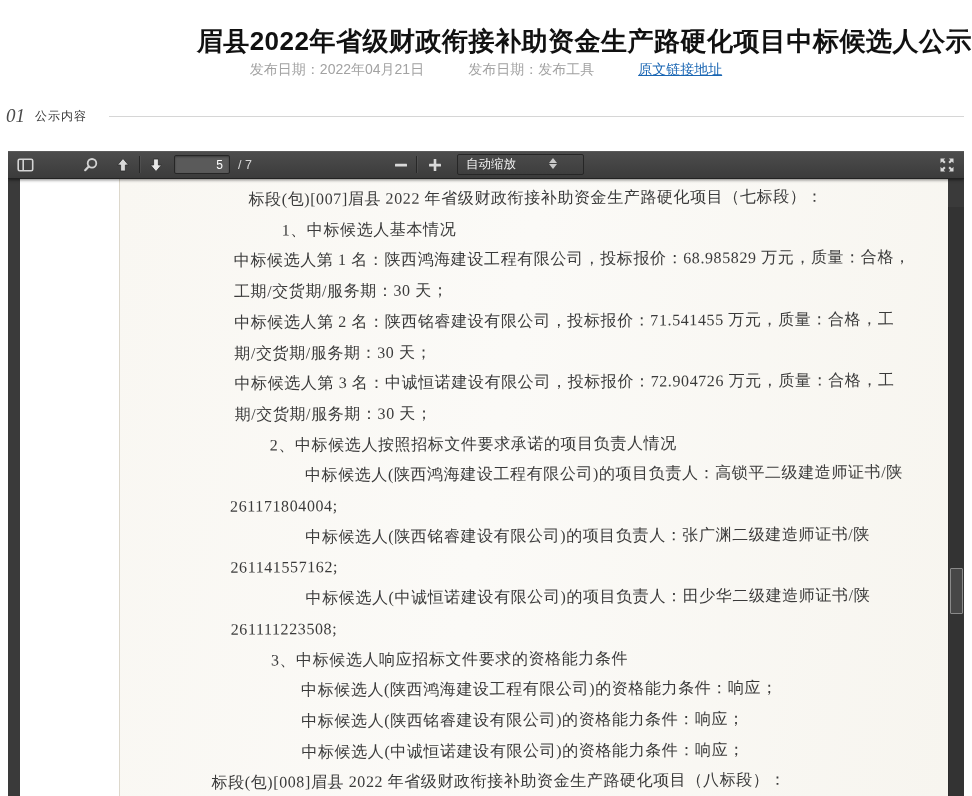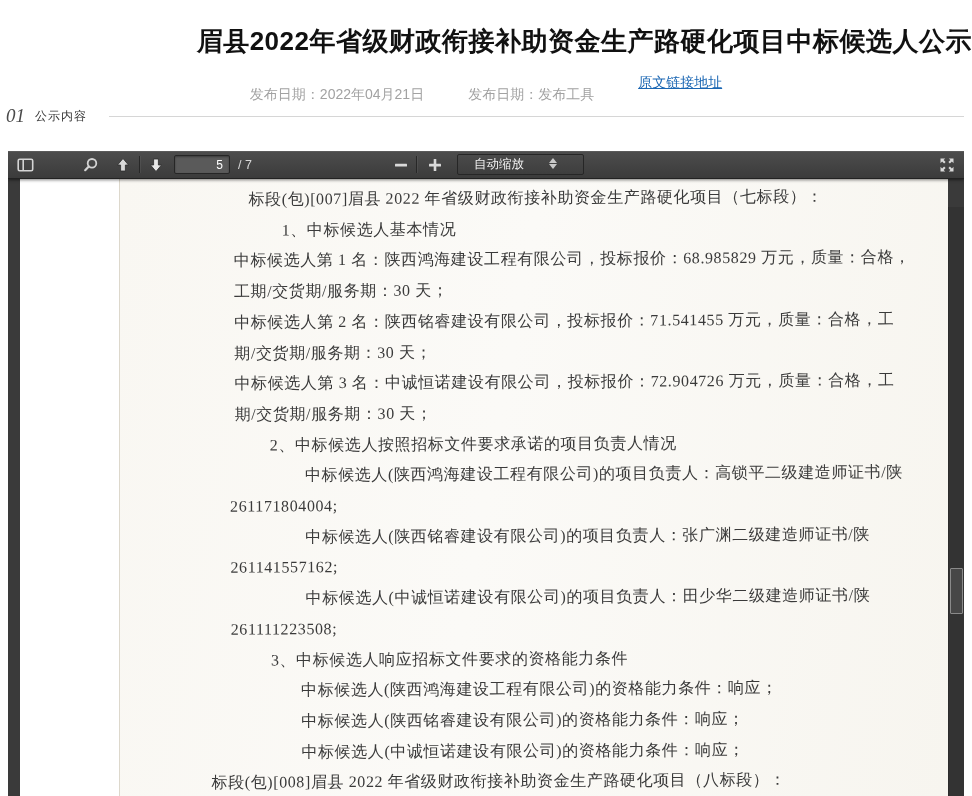--- a/index.html
+++ b/index.html
@@ -17,21 +17,21 @@
     text-align: right;
     font-size: 26px; font-weight: bold; color: #111;
     letter-spacing: 0.5px;
     margin-top: 16px;
   }
   .meta-row {
     position: absolute; top: 61px; left: 0; width: 100%;
     display: flex; justify-content: center; align-items: center; gap: 44px;
     font-size: 14px; color: #a2a2a2;
   }
-  .meta-item { white-space: nowrap; margin-top: 25px; }
+  .meta-item { white-space: nowrap; }
   .orig-link {
     color: #1a66b3; text-decoration: underline; font-weight: normal;
     cursor: pointer; white-space: nowrap;
   }
 
   
   .section-head {
     position: absolute; top: 105px; left: 6px; right: 8px;
     display: flex; align-items: center;
   }
@@ -71,21 +71,21 @@
   }
   .page-total {
     position: absolute; left: 230px; top: 7px;
     color: #d8d8d8; font-size: 12.5px;
   }
   .zoom-select {
     position: absolute; left: 449px; top: 3px; width: 127px; height: 21px;
     background: linear-gradient(#4a4a4a, #3e3e3e);
     border: 1px solid #262626; border-radius: 2px;
     color: #f0f0f0; font-size: 12.5px;
-    display: flex; align-items: center; padding-left: 16px;
+    display: flex; align-items: center; padding-left: 8px;
     cursor: pointer;
   }
   .zoom-select .spinner {
     position: absolute; right: 26px; top: 3px;
     display: flex; flex-direction: column; gap: 1px; align-items: center;
   }
   .zoom-select .spinner i {
     width: 0; height: 0; border-left: 4px solid transparent; border-right: 4px solid transparent;
   }
   .zoom-select .spinner i.up { border-bottom: 5px solid #c9c9c9; }

